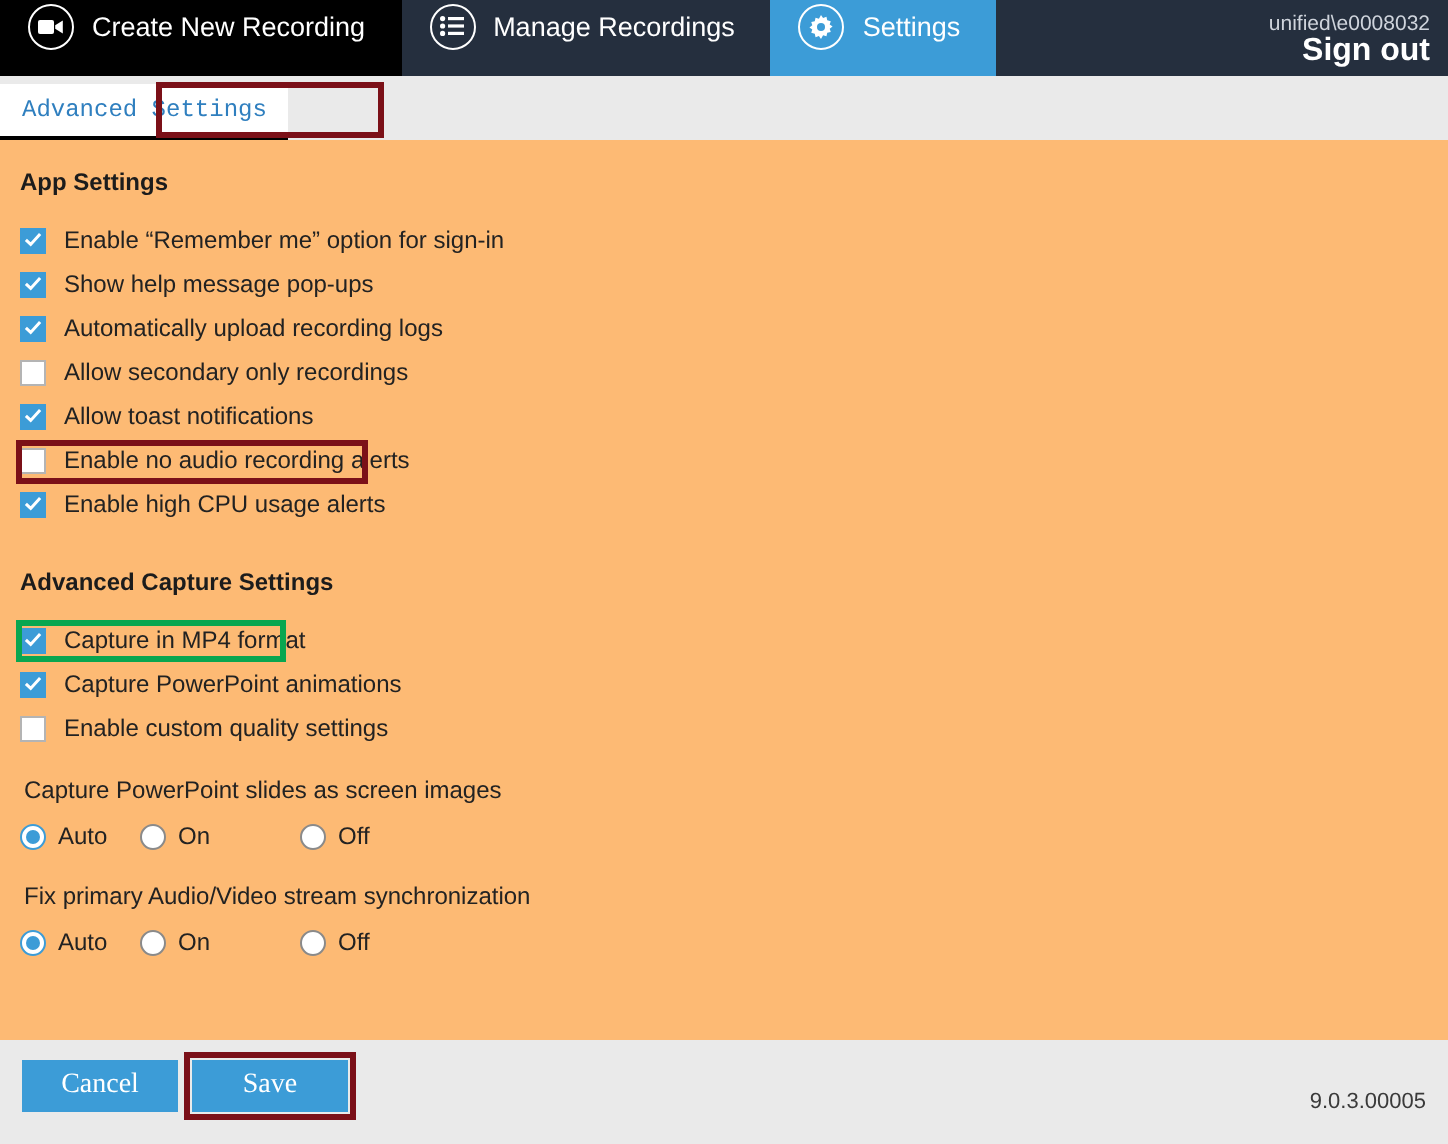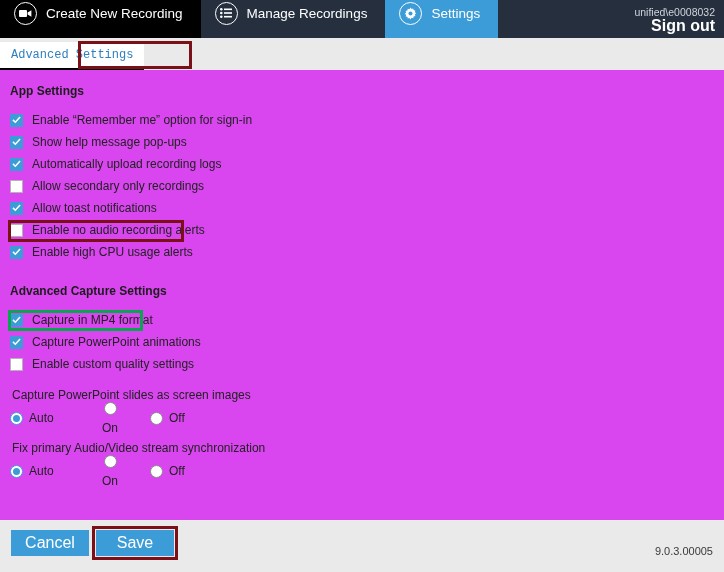--- a/index.html
+++ b/index.html
@@ -111,21 +111,21 @@
     pointer-events: none;
   }
 
   
   .content {
     position: absolute;
     left: 0;
     top: 70px;
     width: 724px;
     height: 450px;
-    background: #d946ef;
+    background: #fdba74;
     box-sizing: border-box;
     padding: 14px 0 0 10px;
   }
   .section-title {
     font-size: 12px;
     font-weight: bold;
     color: #1c1c1c;
     margin: 0 0 11px 0;
   }
   .section-title.second { margin-top: 21px; }
@@ -186,21 +186,21 @@
     height: 20px;
   }
   .radio-opt {
     display: flex;
     align-items: center;
     gap: 6px;
     cursor: pointer;
     white-space: nowrap;
   }
   .radio-opt.p1 { width: 60px; }
-  .radio-opt.p2 { width: 80px; flex-direction: column; }
+  .radio-opt.p2 { width: 80px; }
   .rb {
     width: 13px;
     height: 13px;
     border-radius: 50%;
     box-sizing: border-box;
     border: 1px solid #8a8a8a;
     background: #ffffff;
     flex: 0 0 auto;
     display: flex;
     align-items: center;
@@ -227,22 +227,22 @@
     box-sizing: border-box;
   }
   .btn {
     position: absolute;
     top: 10px;
     width: 78px;
     height: 26px;
     background: #3c9cd7;
     border: none;
     color: #ffffff;
-    font-size: 16px;
-    font-family: Liberation Sans, sans-serif;
+    font-size: 14px;
+    font-family: Liberation Serif, serif;
     cursor: pointer;
     padding: 0;
   }
   .btn.cancel { left: 11px; }
   .btn.save { left: 96px; }
   .save-highlight {
     position: absolute;
     left: 92px;
     top: 6px;
     width: 86px;

